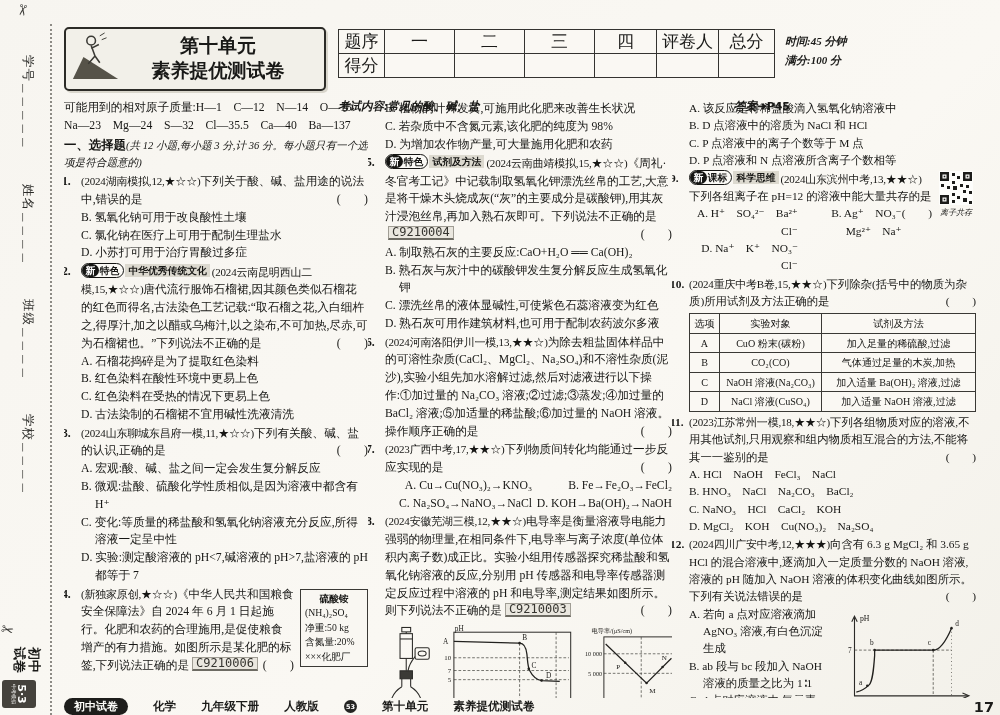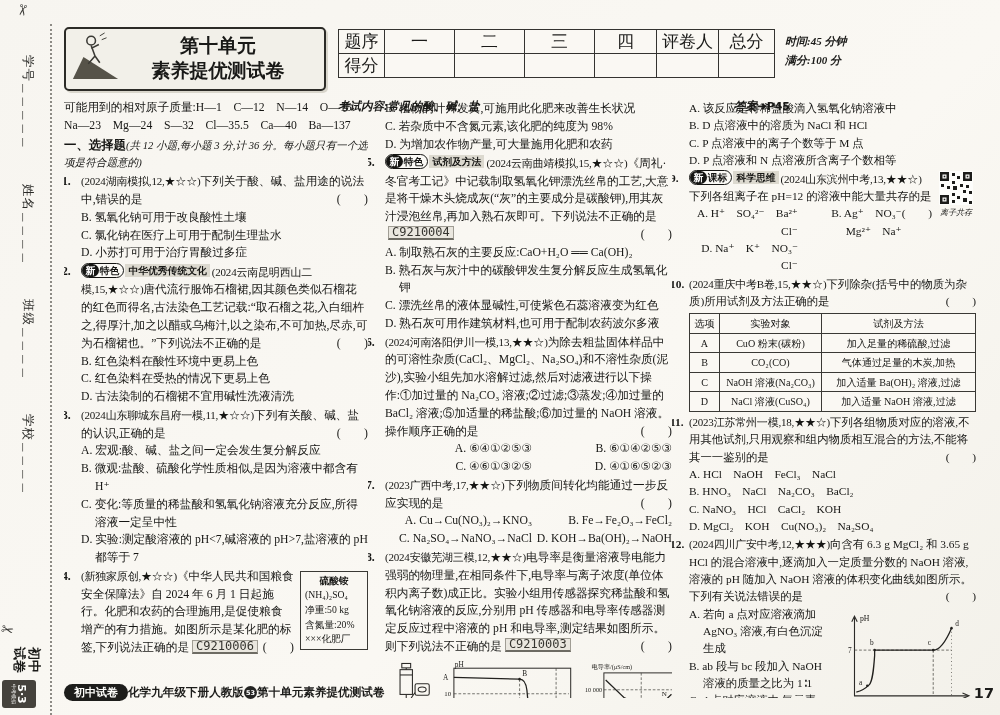--- a/index.html
+++ b/index.html
@@ -67,21 +67,21 @@
           line-height:1.5; padding:2px 4px; margin:3px 0 2px 6px; }
   .fert .t { text-align:center; font-weight:bold; }
   .figrow { display:flex; align-items:flex-end; gap:1px; margin-top:2px; }
   table.extab { border-collapse:collapse; width:100%; font-size:10.1px; text-align:center; margin:3px 0 2px; background:#faf8f3; }
   table.extab td { border:1px solid #3a3935; padding:1px 2px; height:19.5px;margin-top:21px; }
   .chart12 { float:right; margin:2px 0 2px 3px; }
   .qrbox { float:right; width:40px; margin:1px 0 1px 4px; text-align:center; font-size:8px; font-style:italic; line-height:1.2; }
   svg text { font-family:"Liberation Serif","DejaVu Serif",serif; fill:#22211e; }
 
   
-  .footer { position:absolute; left:64px; right:6px; bottom:14px; display:flex; align-items:center; gap:0;
+  .footer { position:absolute; left:64px; right:6px; bottom:0; display:flex; align-items:center; gap:25px;
             font-size:11.6px; font-weight:bold; color:#1c1c1a; }
   .badge { background:#1d1d1b; color:#fdfdfa; border-radius:10px; padding:1px 10px; font-size:11px; }
   .fcircle { width:13px; height:13px; border-radius:50%; background:#242422; color:#fff; font-size:6.5px;
              display:flex; align-items:center; justify-content:center; font-family:"DejaVu Sans",sans-serif; }
   .fpage { margin-left:auto; font-size:14.5px; font-family:"DejaVu Sans",sans-serif; }
 </style>
 </head>
 <body>
 
 <div class="page">
@@ -181,20 +181,21 @@
 
       <div class="q">
         <span class="qnum">1.</span><span class="src">(2024湖南模拟,12,★☆☆)</span><span>下列关于酸、碱、盐用途的说法中,错误的是</span><span class="paren">(　　)</span>
         <div class="opt">B. 氢氧化钠可用于改良酸性土壤</div>
         <div class="opt">C. 氯化钠在医疗上可用于配制生理盐水</div>
         <div class="opt">D. 小苏打可用于治疗胃酸过多症</div>
       </div>
 
       <div class="q">
         <span class="qnum">2.</span><span class="cap"><span class="cap-n">新</span><span>特色</span></span><span class="shade">中华优秀传统文化</span><span class="src">(2024云南昆明西山二模,15,★☆☆)</span><span>唐代流行服饰石榴裙,因其颜色类似石榴花的红色而得名,古法染色工艺记载:“取石榴之花,入白细杵之,得厚汁,加之以醋或乌梅汁,以之染布,不可加热,尽赤,可为石榴裙也。”下列说法不正确的是</span><span class="paren">(　　)</span>
+        <div class="opt">A. 石榴花捣碎是为了提取红色染料</div>
         <div class="opt">B. 红色染料在酸性环境中更易上色</div>
         <div class="opt">C. 红色染料在受热的情况下更易上色</div>
         <div class="opt">D. 古法染制的石榴裙不宜用碱性洗液清洗</div>
       </div>
 
       <div class="q">
         <span class="qnum">3.</span><span class="src">(2024山东聊城东昌府一模,11,★☆☆)</span><span>下列有关酸、碱、盐的认识,正确的是</span><span class="paren">(　　)</span>
         <div class="opt">A. 宏观:酸、碱、盐之间一定会发生复分解反应</div>
         <div class="opt">B. 微观:盐酸、硫酸化学性质相似,是因为溶液中都含有 H⁺</div>
         <div class="opt">C. 变化:等质量的稀盐酸和氢氧化钠溶液充分反应,所得溶液一定呈中性</div>
@@ -224,26 +225,20 @@
       <div class="q">
         <span class="qnum">5.</span><span class="cap"><span class="cap-n">新</span><span>特色</span></span><span class="shade">试剂及方法</span><span class="src">(2024云南曲靖模拟,15,★☆☆)</span><span>《周礼·冬官考工记》中记载制取氢氧化钾漂洗丝帛的工艺,大意是将干燥木头烧成灰(“灰”的主要成分是碳酸钾),用其灰汁浸泡丝帛,再加入熟石灰即可。下列说法不正确的是</span><span class="qid">C9210004</span><span class="paren">(　　)</span>
         <div class="opt">A. 制取熟石灰的主要反应:CaO+H₂O ══ Ca(OH)₂</div>
         <div class="opt">B. 熟石灰与灰汁中的碳酸钾发生复分解反应生成氢氧化钾</div>
         <div class="opt">C. 漂洗丝帛的液体显碱性,可使紫色石蕊溶液变为红色</div>
         <div class="opt">D. 熟石灰可用作建筑材料,也可用于配制农药波尔多液</div>
       </div>
 
       <div class="q">
         <span class="qnum">6.</span><span class="src">(2024河南洛阳伊川一模,13,★★☆)</span><span>为除去粗盐固体样品中的可溶性杂质(CaCl₂、MgCl₂、Na₂SO₄)和不溶性杂质(泥沙),实验小组先加水溶解过滤,然后对滤液进行以下操作:①加过量的 Na₂CO₃ 溶液;②过滤;③蒸发;④加过量的 BaCl₂ 溶液;⑤加适量的稀盐酸;⑥加过量的 NaOH 溶液。操作顺序正确的是</span><span class="paren">(　　)</span>
-        <div class="opts2">
-          <div class="opt">A. ⑥④①②⑤③</div>
-          <div class="opt">B. ⑥①④②⑤③</div>
-          <div class="opt">C. ④⑥①③②⑤</div>
-          <div class="opt">D. ④①⑥⑤②③</div>
-        </div>
       </div>
 
       <div class="q">
         <span class="qnum">7.</span><span class="src">(2023广西中考,17,★★☆)</span><span>下列物质间转化均能通过一步反应实现的是</span><span class="paren">(　　)</span>
         <div class="opts2">
           <div class="opt">A. Cu→Cu(NO₃)₂→KNO₃</div>
           <div class="opt">B. Fe→Fe₂O₃→FeCl₂</div>
           <div class="opt">C. Na₂SO₄→NaNO₃→NaCl</div>
           <div class="opt">D. KOH→Ba(OH)₂→NaOH</div>
         </div>

